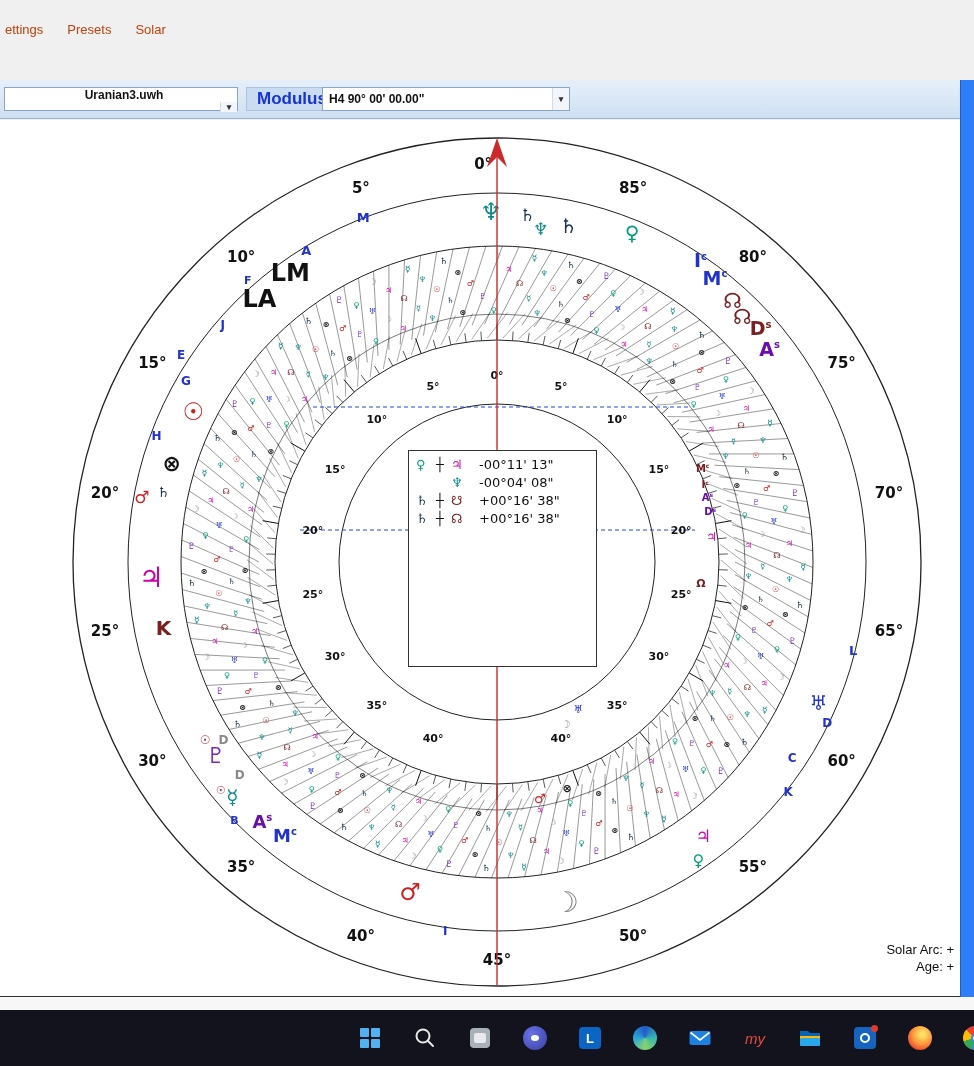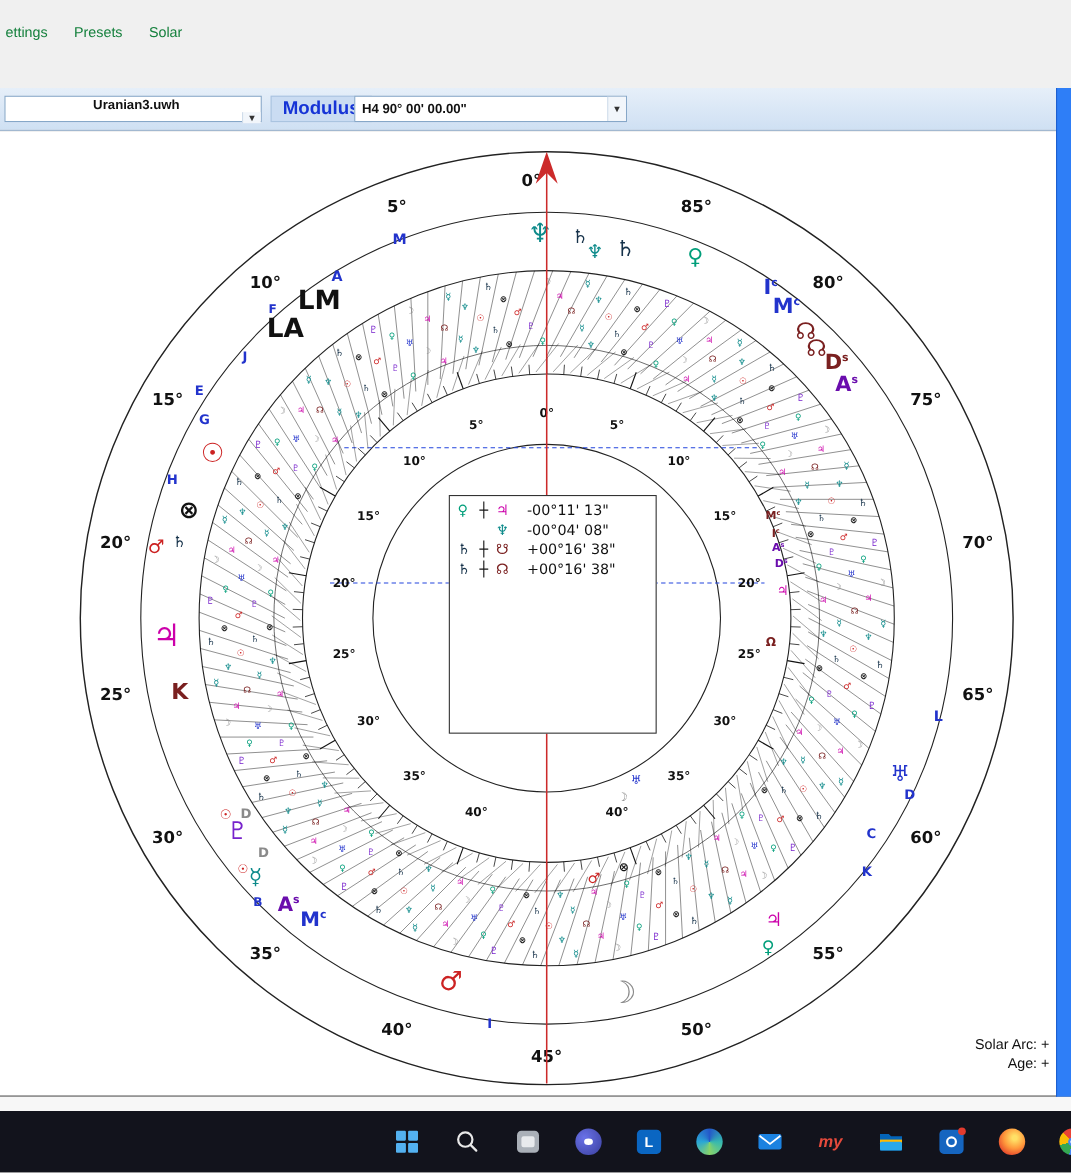--- a/index.html
+++ b/index.html
@@ -1,19 +1,19 @@
 <!DOCTYPE html>
 <html><head>
 <meta charset="utf-8">
 <style>
   html,body{margin:0;padding:0;background:#888;}
   .app{position:relative;width:974px;height:1066px;overflow:hidden;background:#f0f0f0;font-family:"Liberation Sans",sans-serif;}
   
   .menubar{position:absolute;top:0;left:0;width:100%;height:80px;background:#f0f0f0;display:flex;gap:24px;padding:22px 0 0 5px;box-sizing:border-box;}
-  .menu-item{font-size:13px;color:#15803d;cursor:default;}
+  .menu-item{font-size:13px;color:#c2410c;cursor:default;}
   
   .toolbar{position:absolute;top:80px;left:0;width:100%;height:39px;background:linear-gradient(#e6eff9,#cfe0f3);border-bottom:1px solid #9ab2cc;box-sizing:border-box;}
   .combo{position:absolute;top:7px;height:24px;background:#fff;border:1px solid #86a7c8;display:flex;align-items:center;box-sizing:border-box;font-weight:bold;font-size:12px;color:#111;padding-left:6px;}
   .combo .combo-arrow{margin-left:auto;width:16px;height:100%;display:flex;align-items:center;justify-content:center;border-left:1px solid #d0dcea;color:#333;font-size:9px;background:#f2f6fb;}
   .combo1{left:4px;width:234px;flex-direction:column;}
   .combo2{left:322px;width:248px;}
   .modulus{position:absolute;left:246px;top:7px;height:24px;display:flex;align-items:center;padding:0 10px;font-weight:bold;font-size:17px;color:#1634d6;background:#cadcf2;border:1px solid #aac4e0;box-sizing:border-box;}
   
   .chart-area{position:absolute;top:120px;left:0;width:974px;height:876px;background:#ffffff;}
   #dial{position:absolute;top:0;left:0;width:974px;height:1066px;pointer-events:none;}
@@ -34,21 +34,21 @@
   .tb-row{position:absolute;left:357px;top:0;height:56px;display:flex;align-items:center;gap:29px;}
   .tb-icon{width:26px;height:26px;display:flex;align-items:center;justify-content:center;cursor:pointer;flex:0 0 auto;}
   .win-logo{width:20px;height:20px;display:grid;grid-template-columns:1fr 1fr;grid-template-rows:1fr 1fr;gap:2px;}
   .win-logo i{background:#53b1f0;border-radius:1px;}
   .gray-win{width:20px;height:20px;background:#aab0b8;border-radius:4px;position:relative;}
   .gray-win:after{content:"";position:absolute;left:4px;top:5px;width:12px;height:10px;background:#e8eaed;border-radius:2px;}
   .circle-blue{width:24px;height:24px;border-radius:50%;background:radial-gradient(circle at 35% 35%, #6a72e8, #3a3f9e);position:relative;}
   .circle-blue:after{content:"";position:absolute;left:8px;top:9px;width:8px;height:6px;background:#fff;border-radius:50%;}
   .li-sq{width:22px;height:22px;border-radius:4px;background:#0a66c2;display:flex;align-items:center;justify-content:center;color:#fff;font-weight:bold;font-size:13px;}
   .edge-circle{width:24px;height:24px;border-radius:50%;background:conic-gradient(from 180deg,#86d36b,#2aa7d6,#2458c9,#35b8b0,#86d36b);}
-  .my-logo{color:#e64a3c;font-weight:700;font-style:italic;font-size:15px;}
+  .my-logo{color:#e64a3c;font-weight:400;font-style:italic;font-size:15px;}
   .blue-app{width:22px;height:22px;border-radius:4px;background:#1565c0;position:relative;}
   .blue-app:before{content:"";position:absolute;left:6px;top:6px;width:10px;height:10px;border:2px solid #fff;border-radius:50%;box-sizing:border-box;}
   .blue-app:after{content:"";position:absolute;right:-2px;top:-2px;width:7px;height:7px;background:#e23b2e;border-radius:50%;}
   .ffx{width:24px;height:24px;border-radius:50%;background:radial-gradient(circle at 60% 35%, #ffe066 10%, #ff9a3c 45%, #e8502e 75%, #b5432a 100%);}
   .chrome{width:24px;height:24px;border-radius:50%;background:conic-gradient(from -45deg,#ea4335 0deg 120deg,#4285f4 120deg 240deg,#34a853 240deg 300deg,#fbbc05 300deg 360deg);position:relative;}
   .chrome:after{content:"";position:absolute;left:8px;top:8px;width:8px;height:8px;background:#fff;border:2px solid #4285f4;border-radius:50%;box-sizing:border-box;}
 </style>
 </head>
 <body>
 

